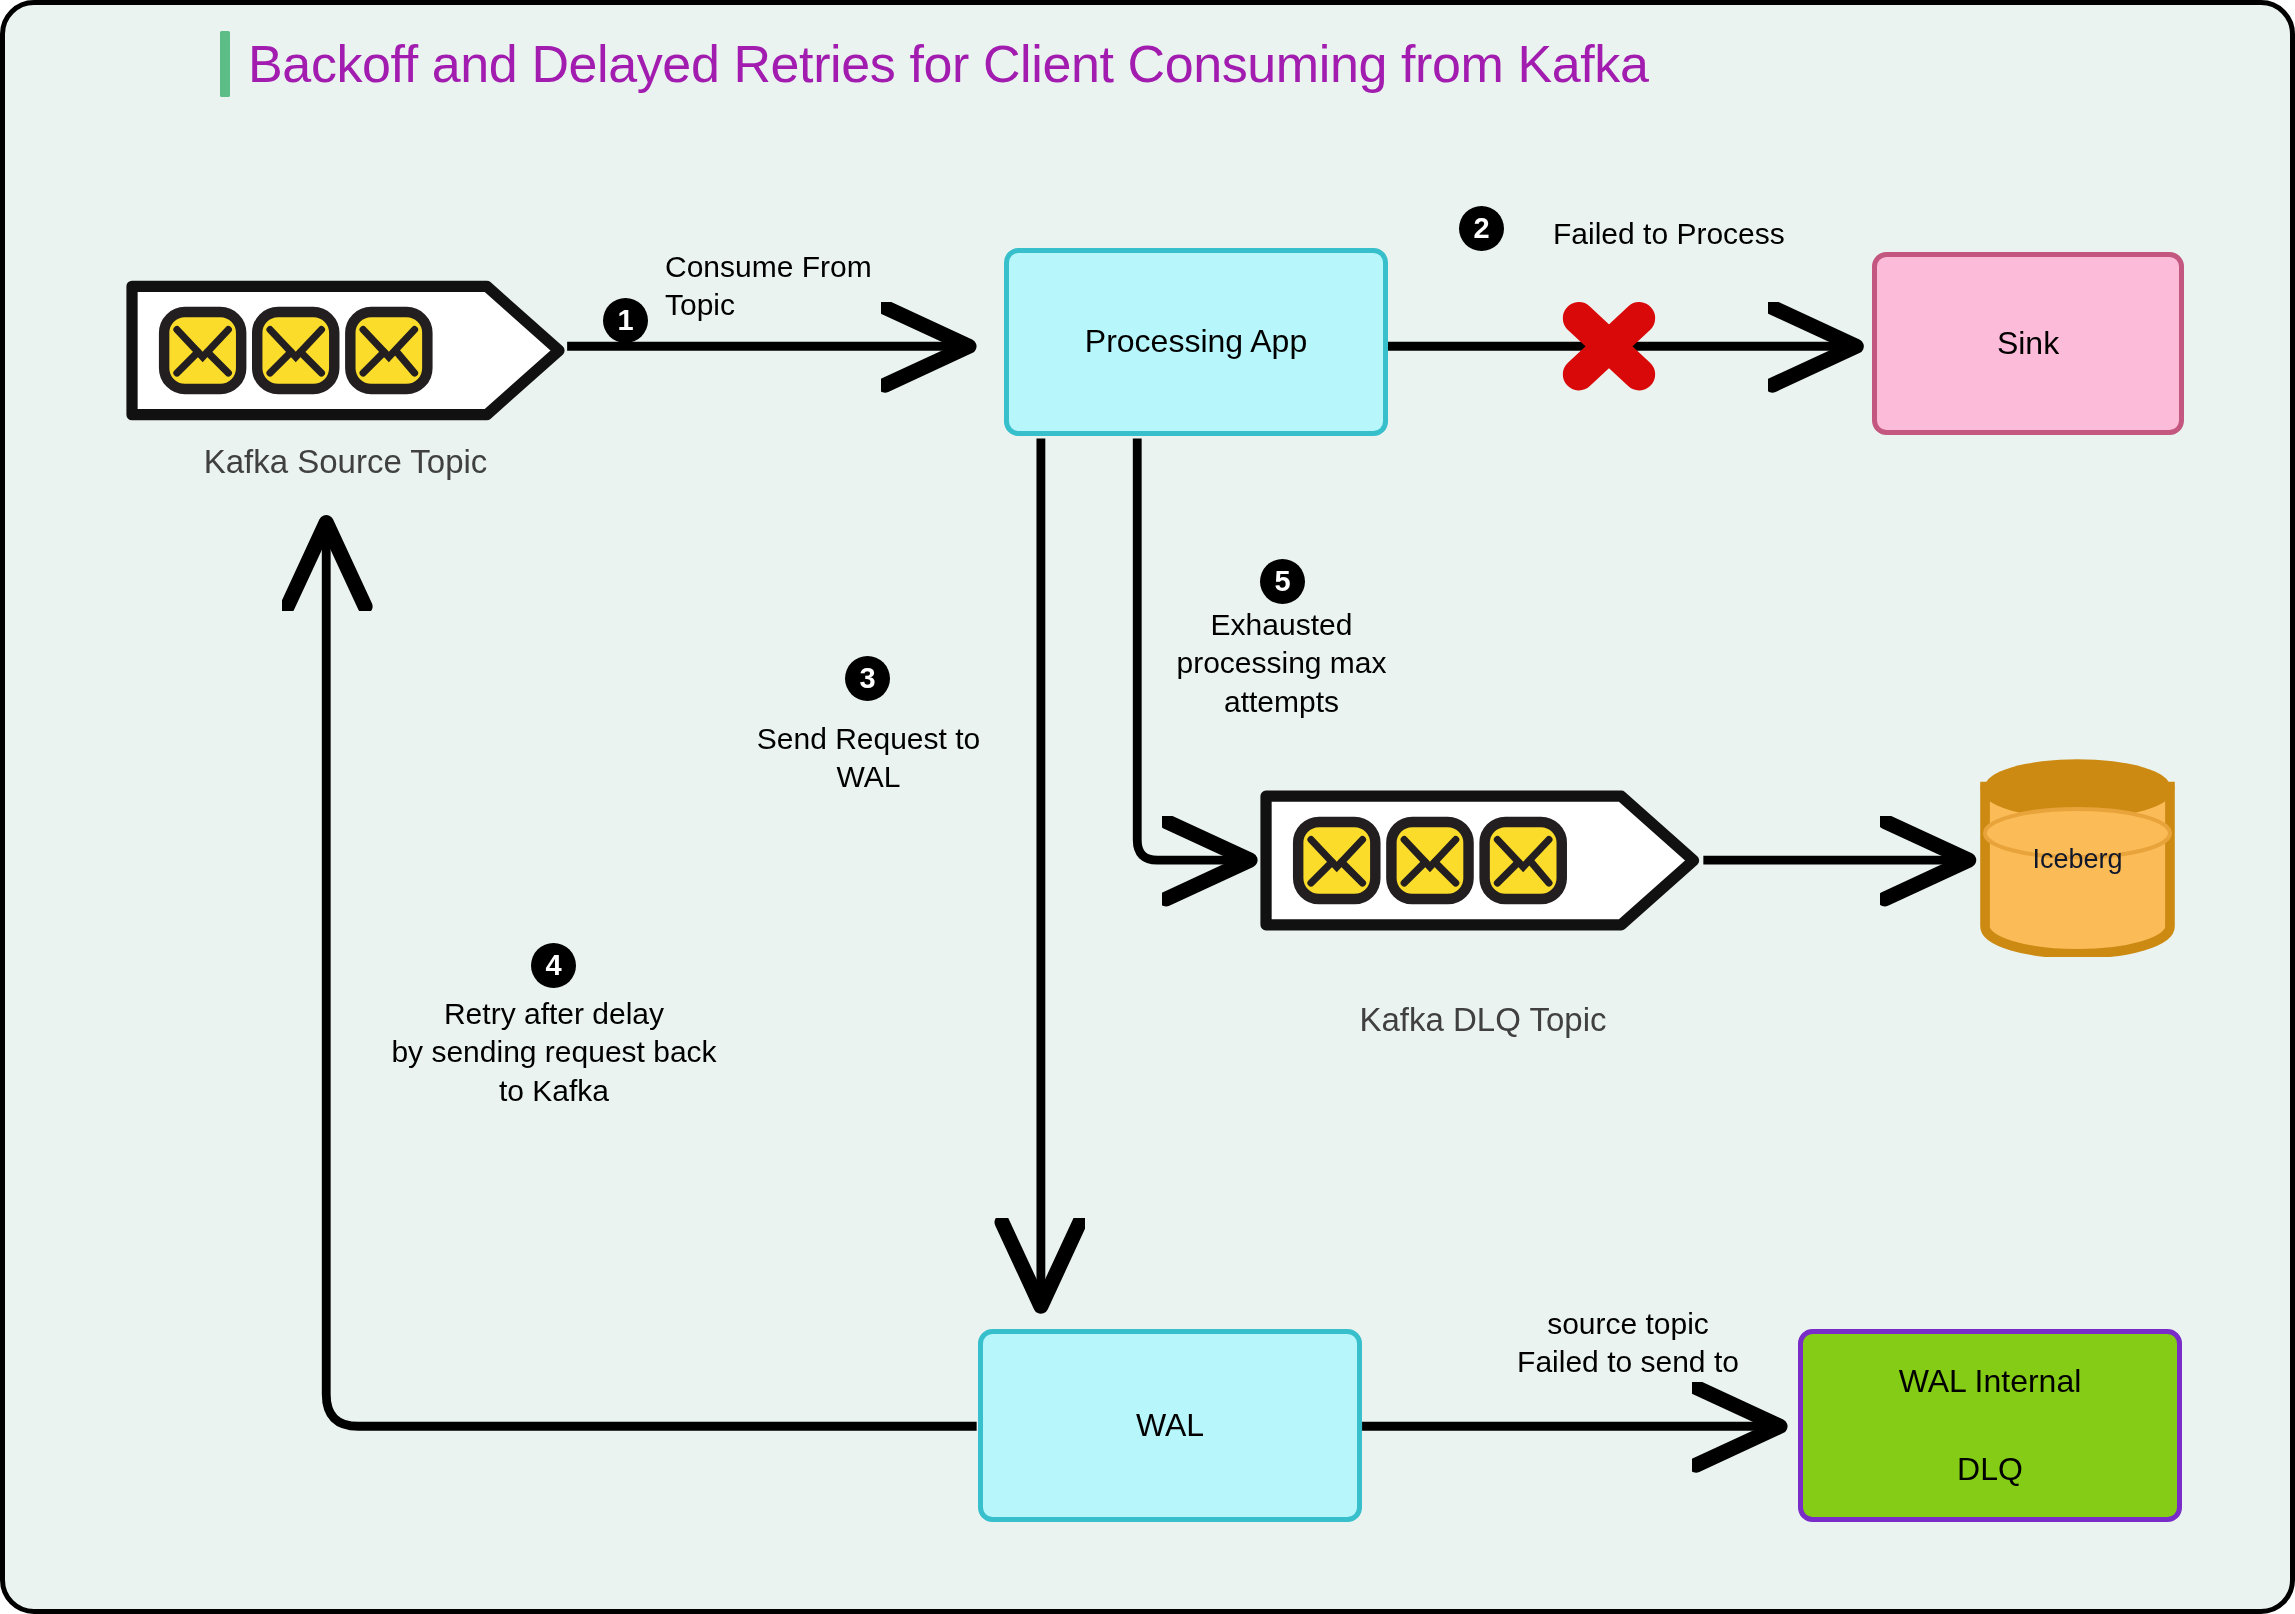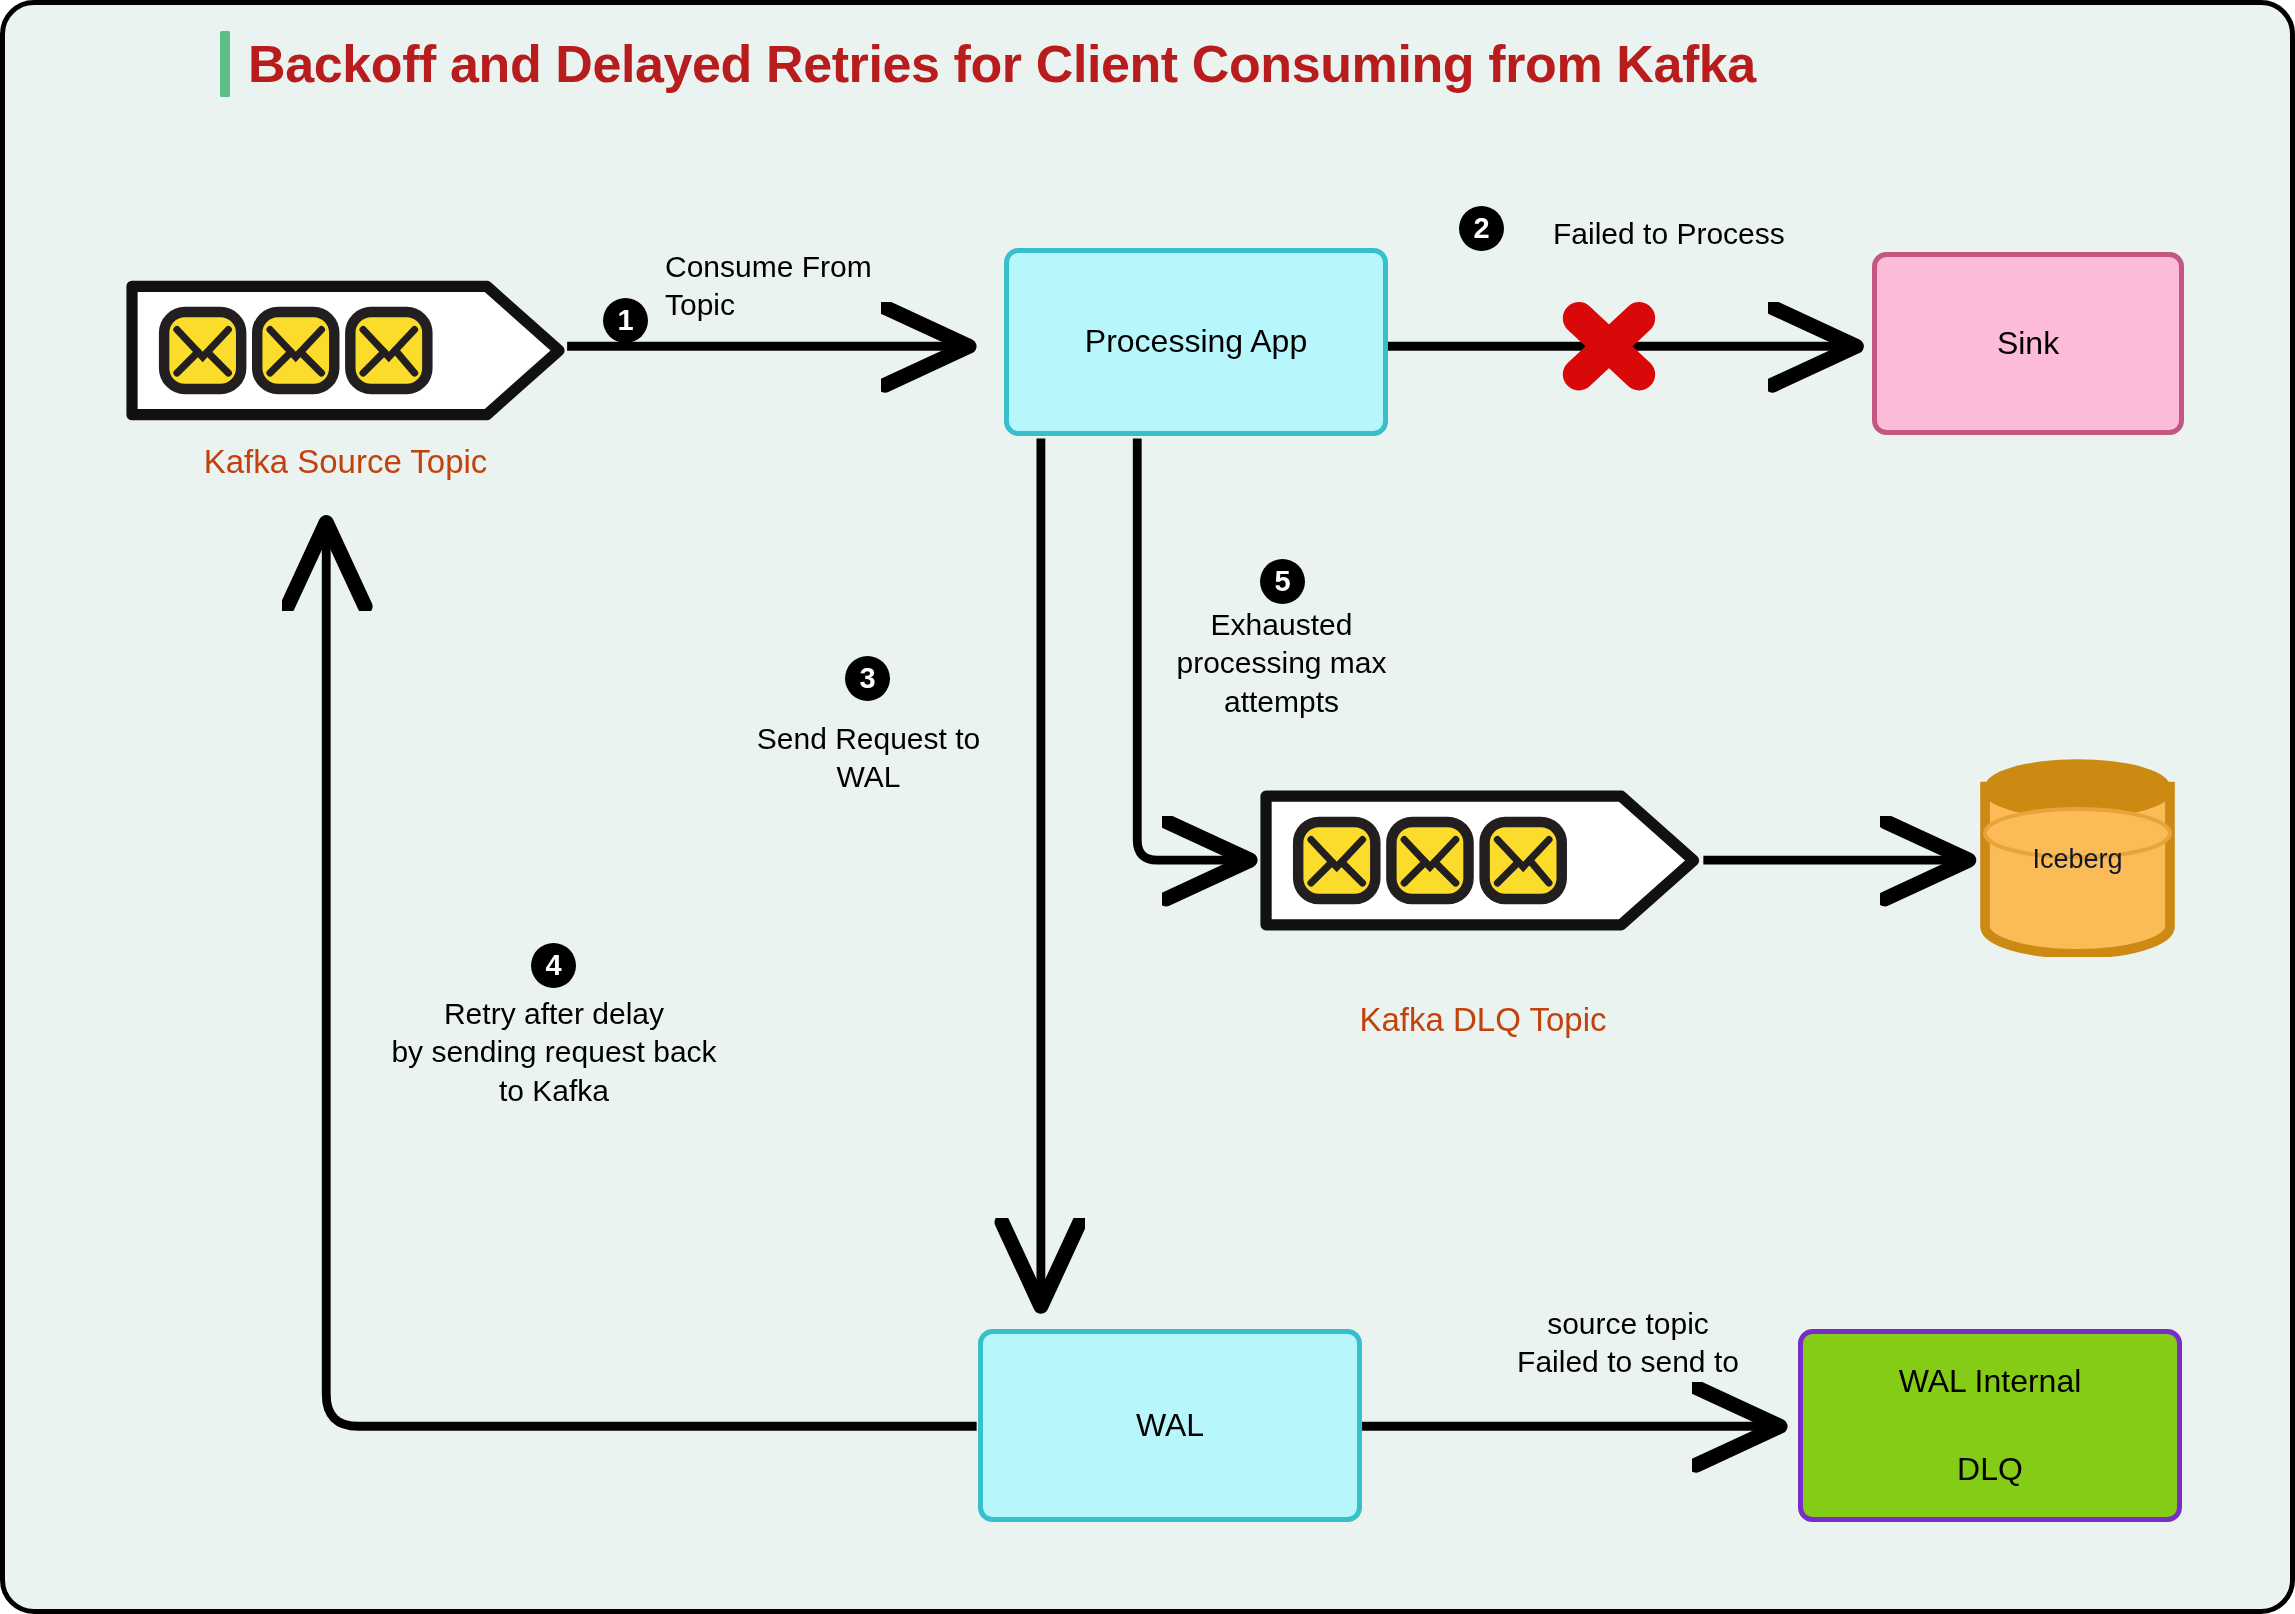--- a/index.html
+++ b/index.html
@@ -11,21 +11,21 @@
     border:5.6px solid #000000;
     border-radius:34px;
     box-sizing:border-box;
     overflow:hidden;
   }
   .abs{position:absolute;}
 
   
   #title-wrap{left:215px;top:26px;display:flex;align-items:center;gap:17.7px;}
   #title-accent{width:10.4px;height:66px;background:#5cbd86;border-radius:1.6px;}
-  #title-text{font-size:52px;font-weight:bold;color:#b91c1c;letter-spacing:-0.4px;white-space:nowrap;}
+  #title-text{font-size:52px;font-weight:normal;color:#a21caf;letter-spacing:-0.4px;white-space:nowrap;}
 
   
   .pbox{
     box-sizing:border-box;
     display:flex;align-items:center;justify-content:center;
     text-align:center;
     font-size:32px;color:#000000;
     border-radius:14.5px;
     line-height:1.22;
   }
@@ -34,21 +34,21 @@
   .pbox.purple{background:#84cc16;border:5.6px solid #7a2cc9;gap:48px;}
 
   
   .topic{
     position:absolute;
   }
   .topic svg{display:block;}
   .topic-label{
     position:absolute;
     text-align:center;
-    font-size:33px;color:#c2410c;white-space:nowrap;
+    font-size:33px;color:#404040;white-space:nowrap;
   }
 
   
   .badge{
     position:absolute;
     width:45px;height:45px;border-radius:50%;
     background:#000000;color:#ffffff;
     font-size:29px;font-weight:bold;
     display:flex;align-items:center;justify-content:center;
     line-height:1;

